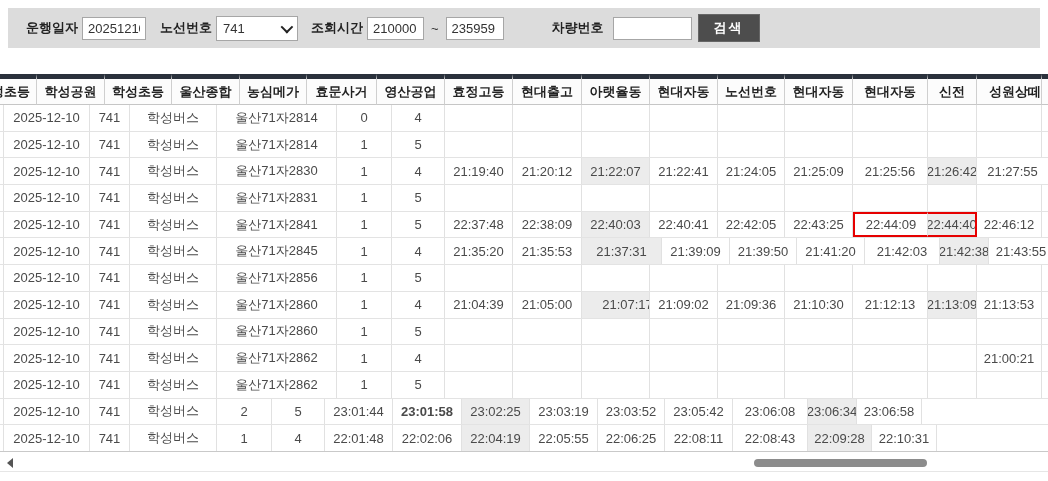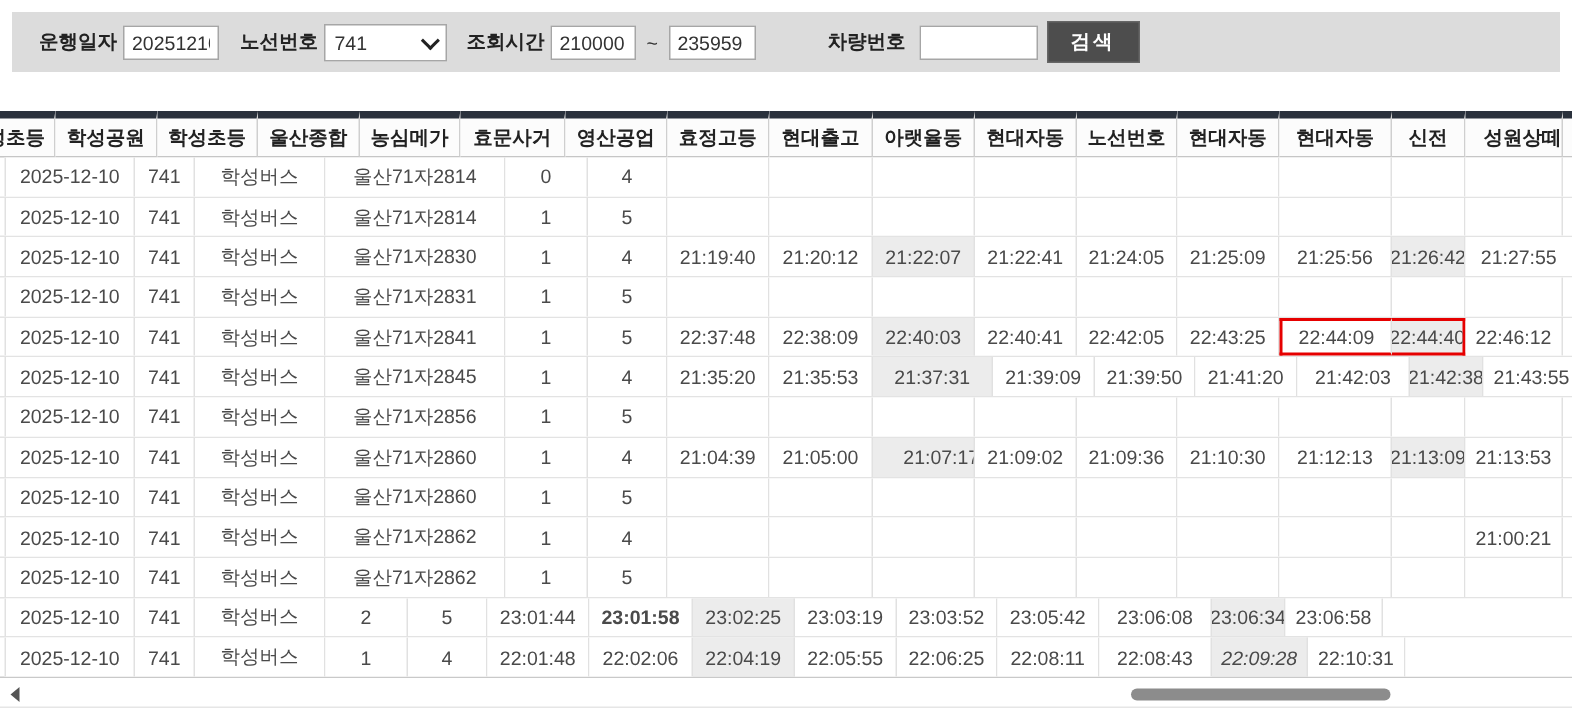--- a/index.html
+++ b/index.html
@@ -360,21 +360,21 @@
       <div class="bcell" style="width: 87px;">학성버스</div>
       <div class="bcell" style="width: 55px;">1</div>
       <div class="bcell" style="width: 53px;">4</div>
       <div class="bcell" style="width: 68px;">22:01:48</div>
       <div class="bcell" style="width: 69px;">22:02:06</div>
       <div class="bcell shaded" style="width: 68px;">22:04:19</div>
       <div class="bcell" style="width: 68px;">22:05:55</div>
       <div class="bcell" style="width: 67px;">22:06:25</div>
       <div class="bcell" style="width: 68px;">22:08:11</div>
       <div class="bcell" style="width: 75px;">22:08:43</div>
-      <div class="bcell shaded" style="width: 64px; font-style: italic;">22:09:28</div>
+      <div class="bcell shaded" style="width: 64px;">22:09:28</div>
       <div class="bcell" style="width: 65px;">22:10:31</div>
       <div class="bcell filler"></div>
     </div>
   </div>
 
 <div class="scroll-track"></div>
 <div class="scroll-arrow"></div>
 <div class="scroll-thumb"></div>
 <div class="scroll-line"></div>
 

